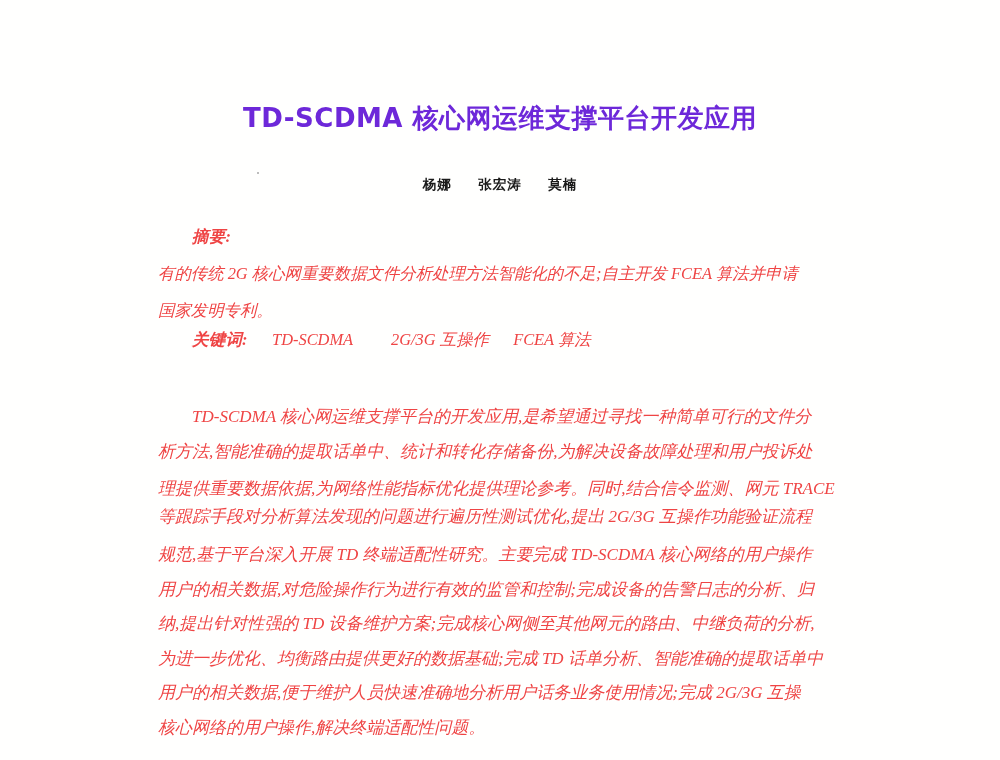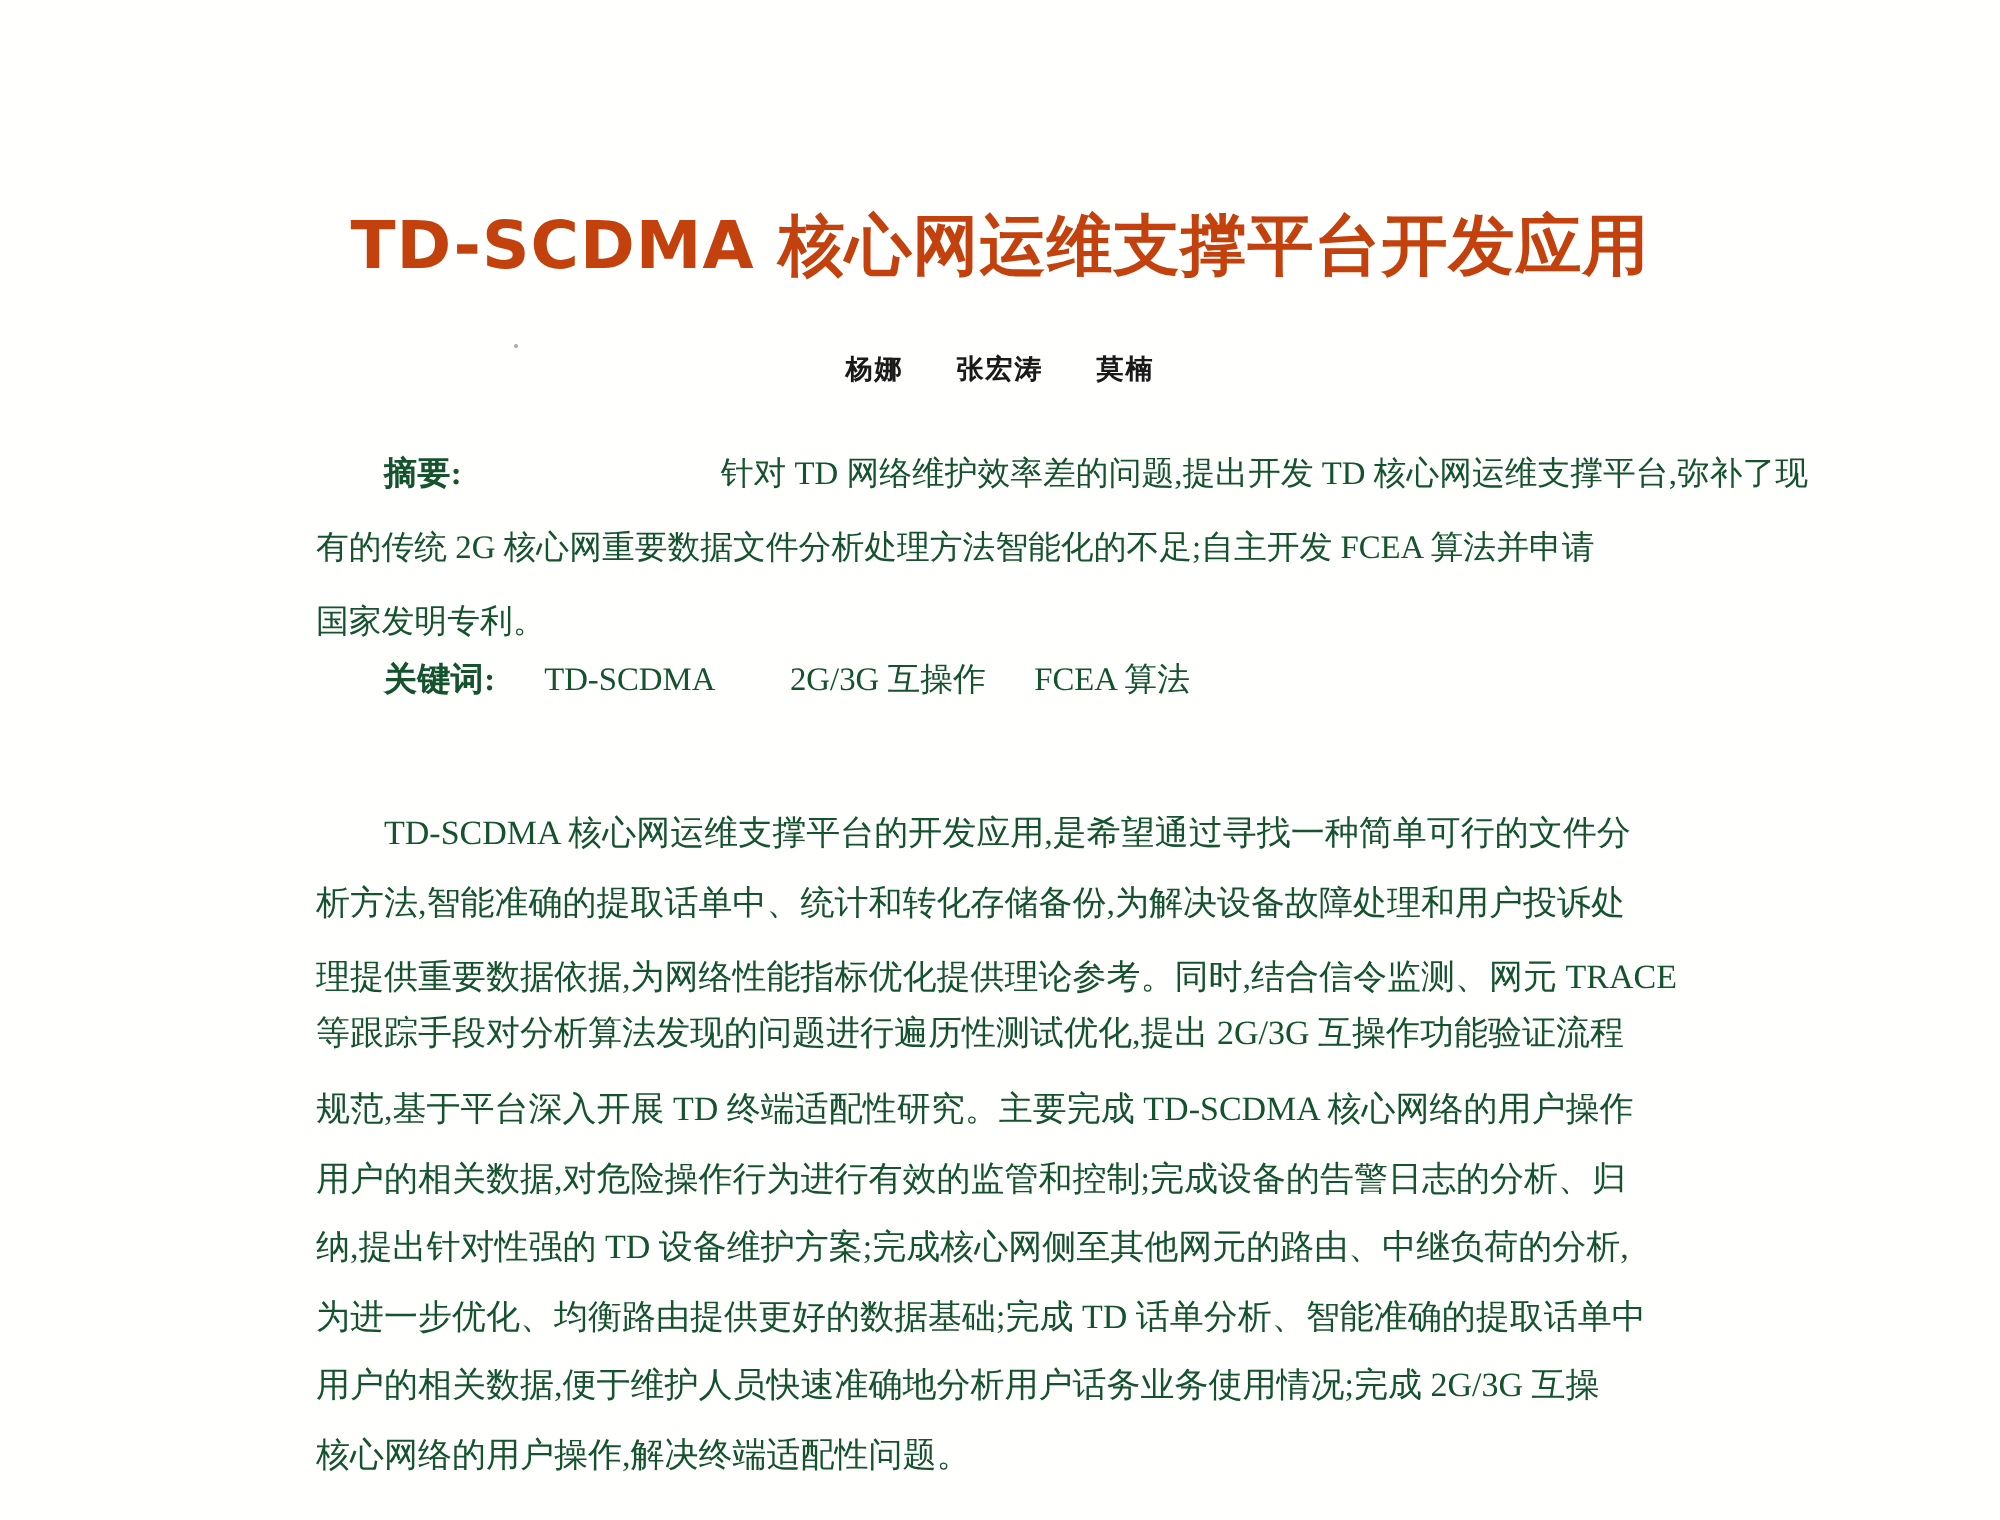--- a/index.html
+++ b/index.html
@@ -33,24 +33,24 @@
   }
 
   
   .doc-title {
     position: absolute;
     left: 0;
     top: 101px;
     width: 1000px;
     text-align: center;
     font-family: "DejaVu Sans", "Liberation Sans", sans-serif;
-    font-size: 33px;
+    font-size: 26px;
     font-weight: 600;
     letter-spacing: 0.5px;
-    color: #c2410c;
+    color: #6d28d9;
     white-space: nowrap;
   }
 
   
   .authors {
     position: absolute;
     left: 0;
     top: 176px;
     width: 1000px;
     text-align: center;
@@ -70,21 +70,22 @@
   }
 
   .line {
     position: absolute;
     left: 0;
     width: 712px;
     height: 30px;
     line-height: 30px;
     white-space: nowrap;
     font-size: 16.4px;
-    color: #14532d;
+    color: #ef4444;
+    font-style: italic;
   }
   .line.just {
     display: flex;
     justify-content: space-between;
   }
   .line.just > span { display: inline-block; }
 
   .indent2 { padding-left: 34px; }
 
   .lbl {
@@ -143,21 +144,20 @@
     <span>杨娜</span>
     <span class="sep"></span>
     <span>张宏涛</span>
     <span class="sep"></span>
     <span>莫楠</span>
   </div>
 
   <div class="block" id="abstract-block">
     <div class="line just indent2">
       <span><span class="lbl">摘要:</span></span>
-      <span>针对 TD 网络维护效率差的问题,提出开发 TD 核心网运维支撑平台,弥补了现</span>
     </div>
     <div class="line">有的传统 2G 核心网重要数据文件分析处理方法智能化的不足;自主开发 FCEA 算法并申请</div>
     <div class="line">国家发明专利。</div>
   </div>
 
   <div class="block" id="keywords-block">
     <div class="line indent2">
       <span class="lbl">关键词:</span>
       <span class="kw-gap-sm"></span>
       <span>TD-SCDMA</span>

